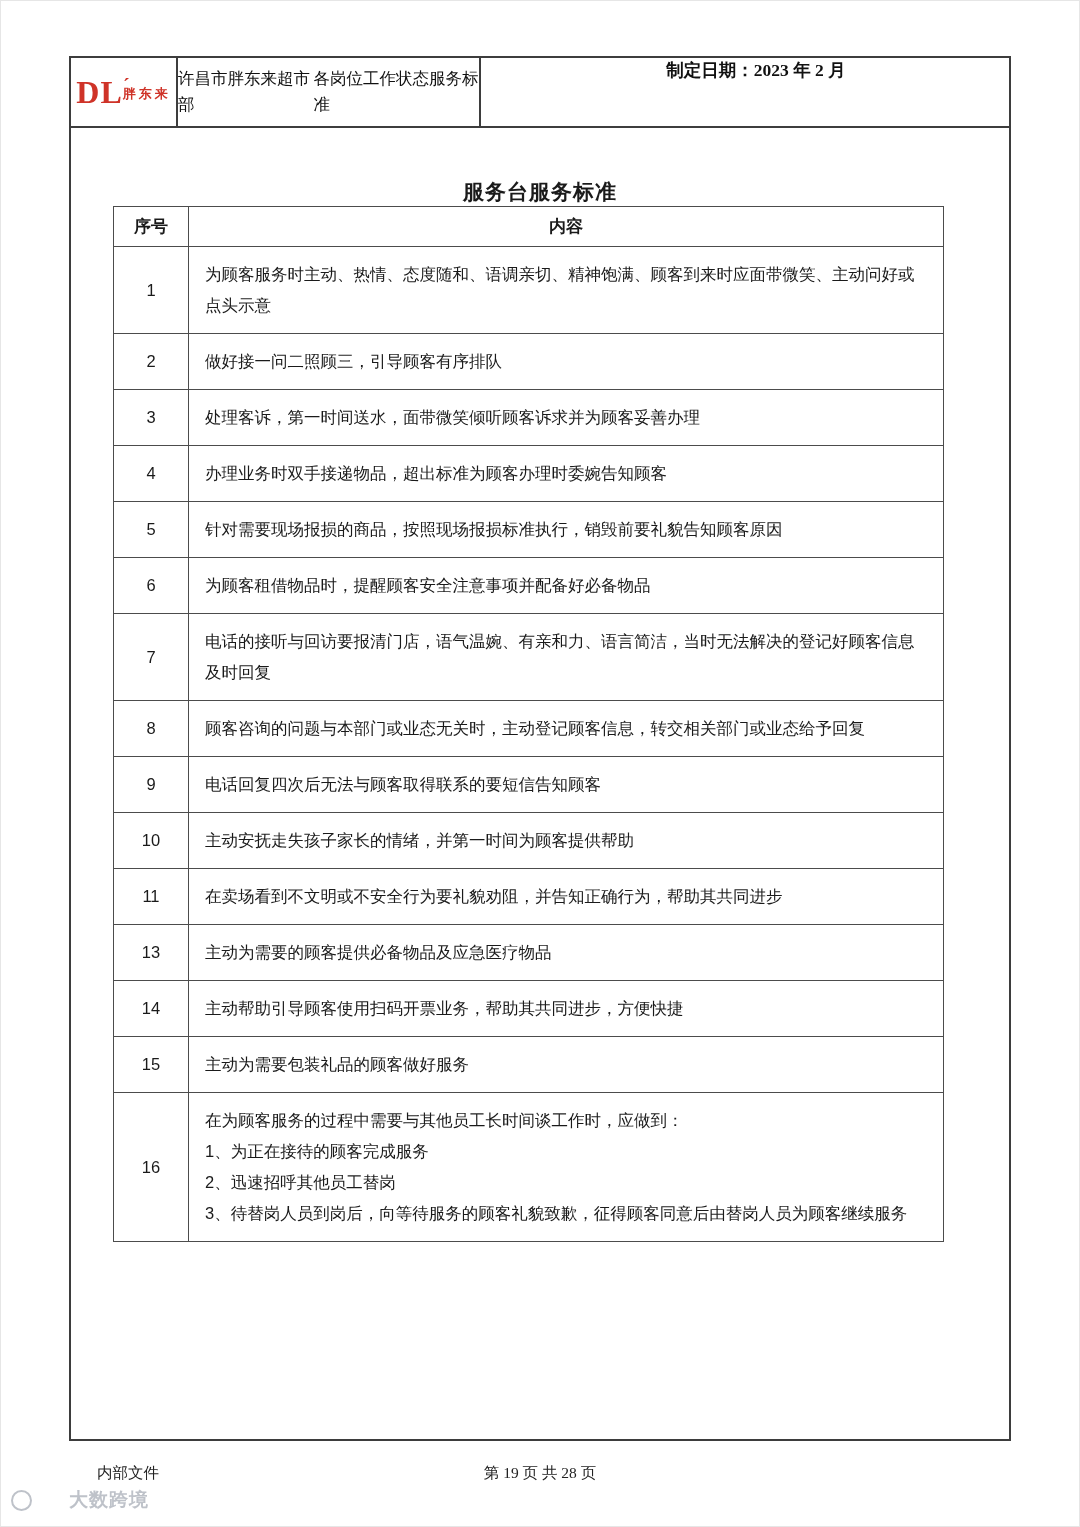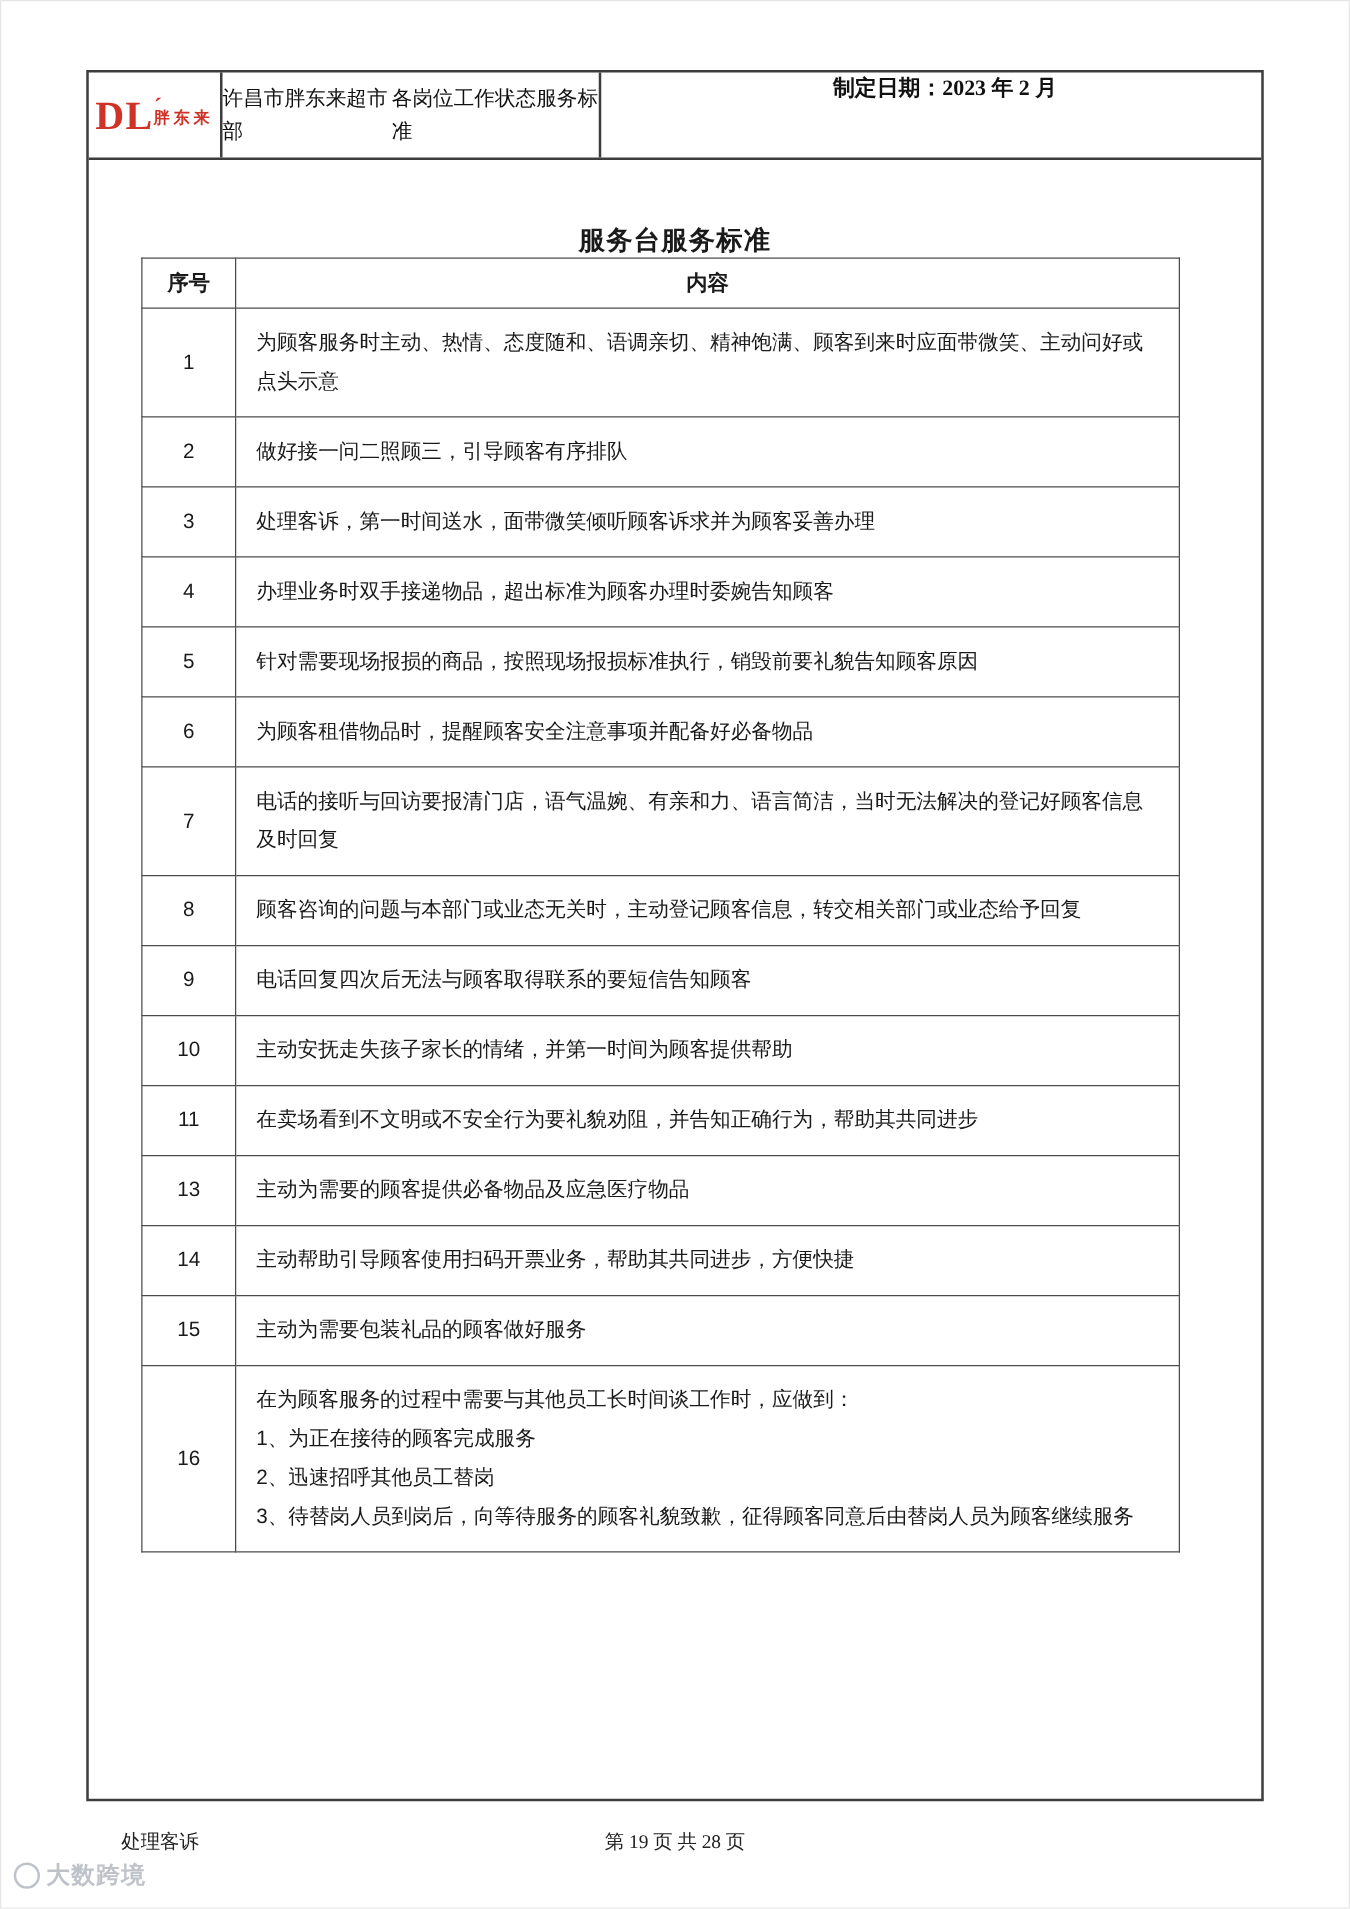--- a/index.html
+++ b/index.html
@@ -67,21 +67,21 @@
   .watermark {
     position: absolute; left: 10px; top: 1486px;
     display: flex; align-items: center; gap: 5px;
     color: #aeb3bc; opacity: 0.8;
   }
   .wm-badge {
     width: 21px; height: 21px; border: 2px solid #aeb3bc; border-radius: 50%;
     display: flex; align-items: center; justify-content: center;
     font-size: 8px; font-weight: bold; color: #aeb3bc;
   }
-  .wm-text { font-size: 19px; font-weight: bold; letter-spacing: 1px; }
+  .wm-text { font-size: 19px; font-weight: bold; letter-spacing: 1px; margin-left: 32px; }
 </style>
 </head>
 <body>
 
 <div class="page">
 
   <div class="docbox">
 
     <div class="header-row">
       <div class="hcell logo-cell">
@@ -175,21 +175,21 @@
 1、为正在接待的顾客完成服务
 2、迅速招呼其他员工替岗
 3、待替岗人员到岗后，向等待服务的顾客礼貌致歉，征得顾客同意后由替岗人员为顾客继续服务</td>
           </tr>
         </tbody>
     </table>
 
   </div>
 
   <div class="footer">
-    <span class="f-left">处理客诉</span>
+    <span class="f-left">内部文件</span>
     <span class="f-center">第 19 页 共 28 页</span>
   </div>
 
   <div class="watermark">
     <span class="wm-badge"></span>
     <span class="wm-text">大数跨境</span>
   </div>
 
 </div>
 

